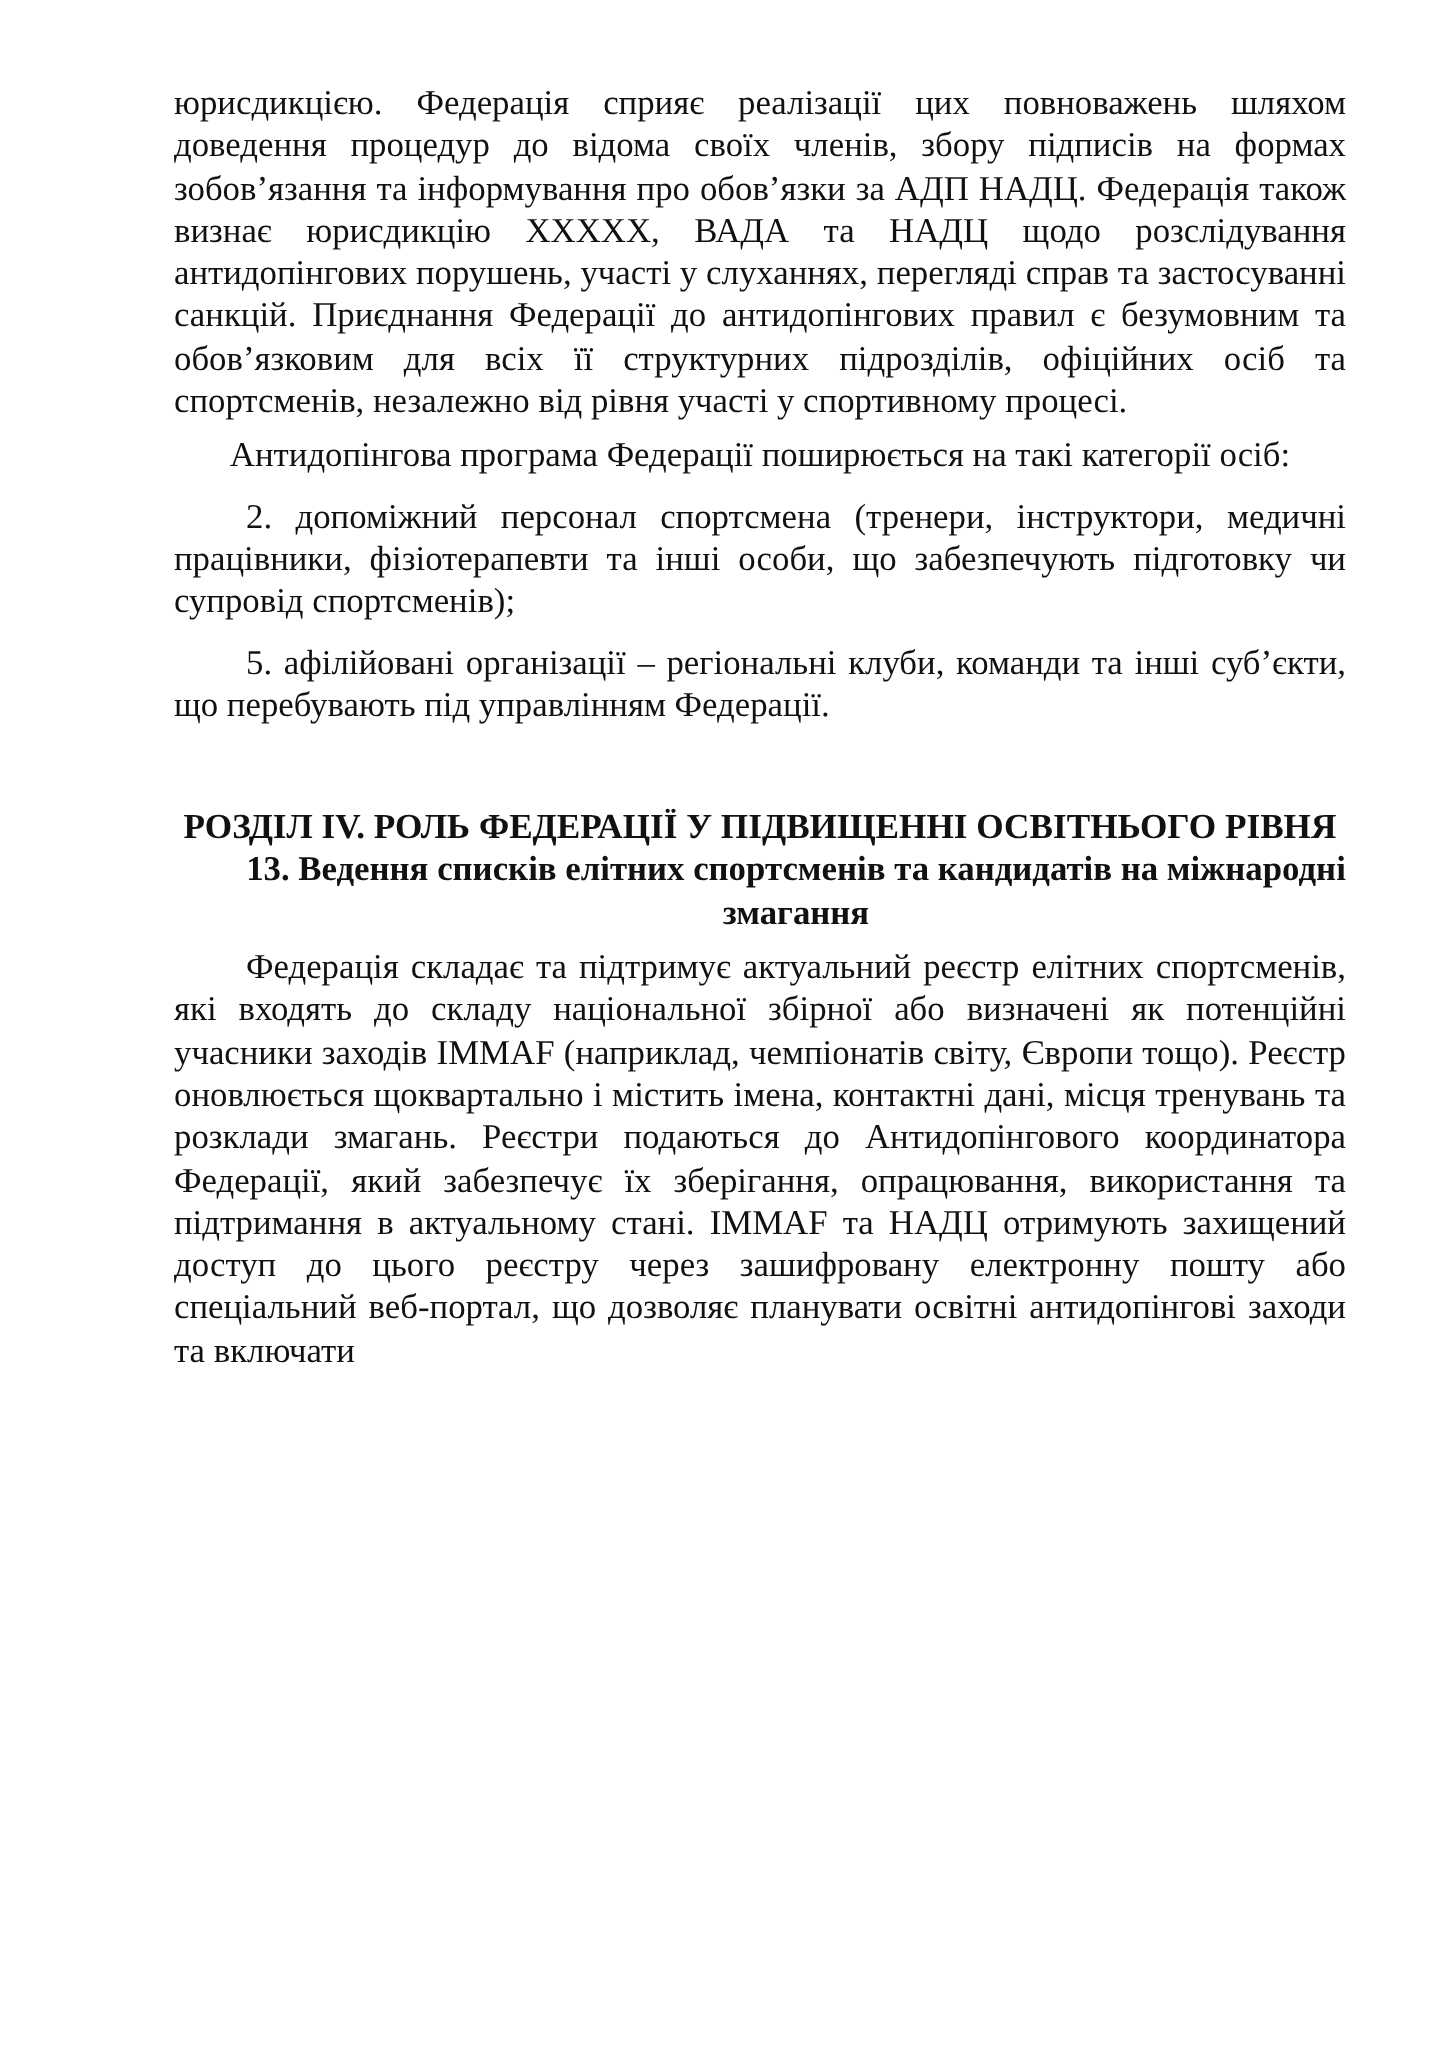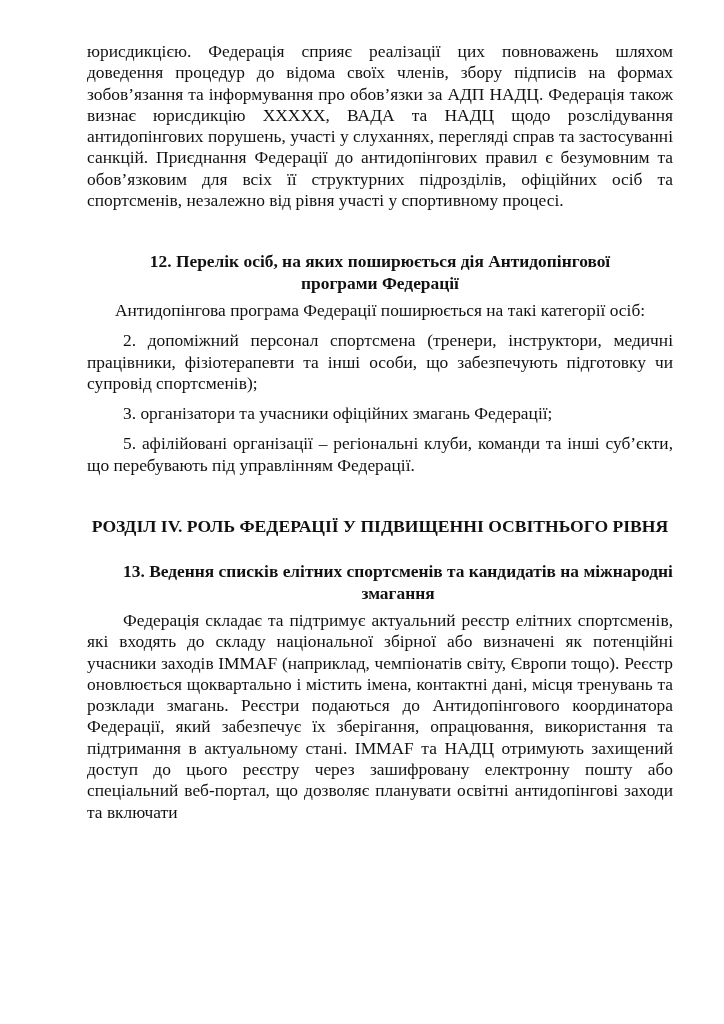--- a/index.html
+++ b/index.html
@@ -39,36 +39,34 @@
     .h12 { margin-top: 40px; padding: 0 40px; }
     .lead { text-align: left; text-align-last: center; margin-top: 6px; }
     .section-title {
       font-weight: bold;
       font-size: 17.6px;
       margin-top: 40px;
       text-align: right;
       letter-spacing: 0;
       white-space: nowrap;
     }
-    .h13 { margin-top: 24px; padding-left: 36px; padding-right: 0; }
+    .h13 { margin-top: 0; padding-left: 36px; padding-right: 0; }
     .h13-para { margin-top: 6px; }
   </style>
 </head>
 <body>
 
 <div class="page">
 
   <p class="body-text">юрисдикцією. Федерація сприяє реалізації цих повноважень шляхом доведення процедур до відома своїх членів, збору підписів на формах зобов’язання та інформування про обов’язки за АДП НАДЦ. Федерація також визнає юрисдикцію XXXXX, ВАДА та НАДЦ щодо розслідування антидопінгових порушень, участі у слуханнях, перегляді справ та застосуванні санкцій. Приєднання Федерації до антидопінгових правил є безумовним та обов’язковим для всіх її структурних підрозділів, офіційних осіб та спортсменів, незалежно від рівня участі у спортивному процесі.</p>
 
-  <h2 class="heading h12" style="font-size:17.4px;line-height:21.3px;">12. Перелік осіб, на яких поширюється дія Антидопінгової програми Федерації</h2>
 
   <p class="lead">Антидопінгова програма Федерації поширюється на такі категорії осіб:</p>
 
   <p class="indent gap-s">2. допоміжний персонал спортсмена (тренери, інструктори, медичні працівники, фізіотерапевти та інші особи, що забезпечують підготовку чи супровід спортсменів);</p>
-  <p class="indent gap-s">3. організатори та учасники офіційних змагань Федерації;</p>
   <p class="indent gap-s">5. афілійовані організації – регіональні клуби, команди та інші суб’єкти, що перебувають під управлінням Федерації.</p>
 
 
   <h1 class="heading section-title" style="line-height:21.3px;">РОЗДІЛ IV. РОЛЬ ФЕДЕРАЦІЇ У ПІДВИЩЕННІ ОСВІТНЬОГО РІВНЯ</h1>
 
   <h2 class="heading h13" style="font-size:17.4px;line-height:21.3px;">13. Ведення списків елітних спортсменів та кандидатів на міжнародні змагання</h2>
 
   <p class="indent h13-para">Федерація складає та підтримує актуальний реєстр елітних спортсменів, які входять до складу національної збірної або визначені як потенційні учасники заходів IMMAF (наприклад, чемпіонатів світу, Європи тощо). Реєстр оновлюється щоквартально і містить імена, контактні дані, місця тренувань та розклади змагань. Реєстри подаються до Антидопінгового координатора Федерації, який забезпечує їх зберігання, опрацювання, використання та підтримання в актуальному стані. IMMAF та НАДЦ отримують захищений доступ до цього реєстру через зашифровану електронну пошту або спеціальний веб-портал, що дозволяє планувати освітні антидопінгові заходи та включати</p>
 
 </div>

